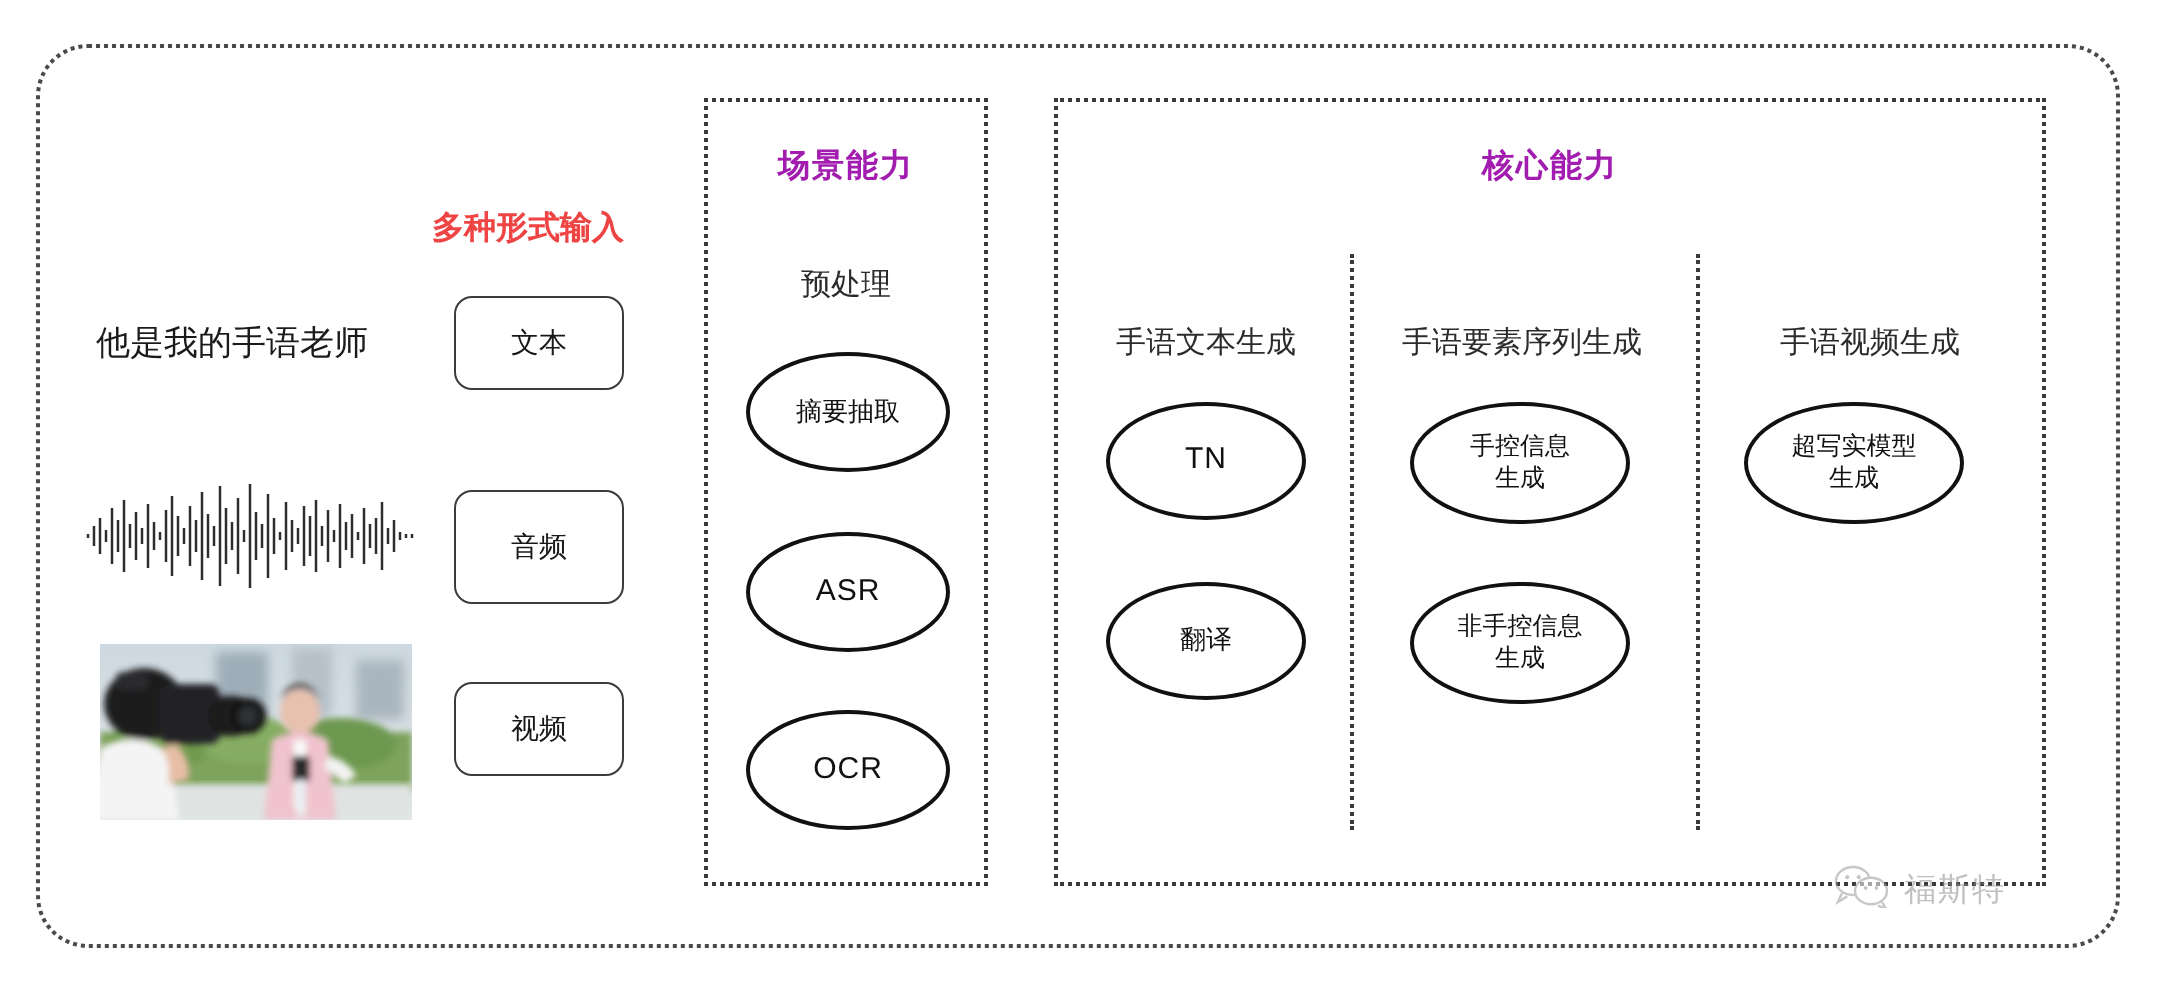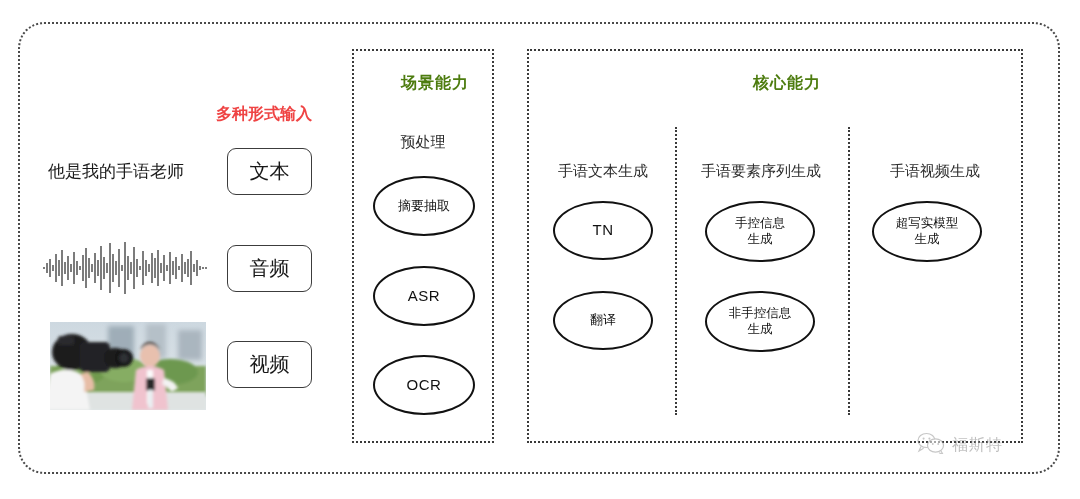--- a/index.html
+++ b/index.html
@@ -43,27 +43,27 @@
     left: 352px; top: 49px;
     width: 142px; height: 394px;
   }
   .panel-core {
     left: 527px; top: 49px;
     width: 496px; height: 394px;
   }
 
   .panel-title {
     position: absolute;
-    left: 12px;
+    left: 0;
     width: 100%;
     text-align: center;
     font-size: 16px;
     font-weight: bold;
     letter-spacing: 1px;
-    color: #4d7c0f;
+    color: #a21caf;
   }
   .panel-scene .panel-title { top: 22px; }
   .panel-core  .panel-title { top: 22px; }
 
   
   .divider {
     position: absolute;
     top: 76px;
     height: 288px;
     width: 0;
@@ -116,21 +116,21 @@
   }
   .chip {
     position: absolute;
     box-sizing: border-box;
     border: 1.6px solid #3c3c3c;
     border-radius: 9px;
     background: #fff;
     display: flex;
     align-items: center;
     justify-content: center;
-    font-size: 20px;
+    font-size: 14px;
     color: #181818;
   }
 
   
   .waveform {
     position: absolute;
     left: 42px; top: 240px;
     width: 166px; height: 56px;
   }
 
@@ -165,21 +165,21 @@
 <div id="stage">
 
   <div class="outer-frame"></div>
 
   <div class="input-heading" style="left:216px; top:104px;">多种形式输入</div>
 
   <div class="sample-text" style="left:48px; top:160px;">他是我的手语老师</div>
 
   <div class="chip" style="left:227px; top:148px; width:85px; height:47px;">文本</div>
 
-  <div class="chip" style="left:227px; top:245px; width:85px; height:47px;">音频</div>
+  <div class="chip" style="left:227px; top:245px; width:85px; height:57px;">音频</div>
 
   <div class="chip" style="left:227px; top:341px; width:85px; height:47px;">视频</div>
 
   <div class="waveform">
     <svg width="166" height="56" viewBox="0 0 166 56" xmlns="http://www.w3.org/2000/svg">
       <g stroke="#2e2e2e" stroke-width="1.25" stroke-linecap="butt">
         <line x1="2" y1="27" x2="2" y2="29"></line>
         <line x1="5" y1="23" x2="5" y2="33"></line>
         <line x1="8" y1="19" x2="8" y2="37"></line>
         <line x1="11" y1="25" x2="11" y2="31"></line>

